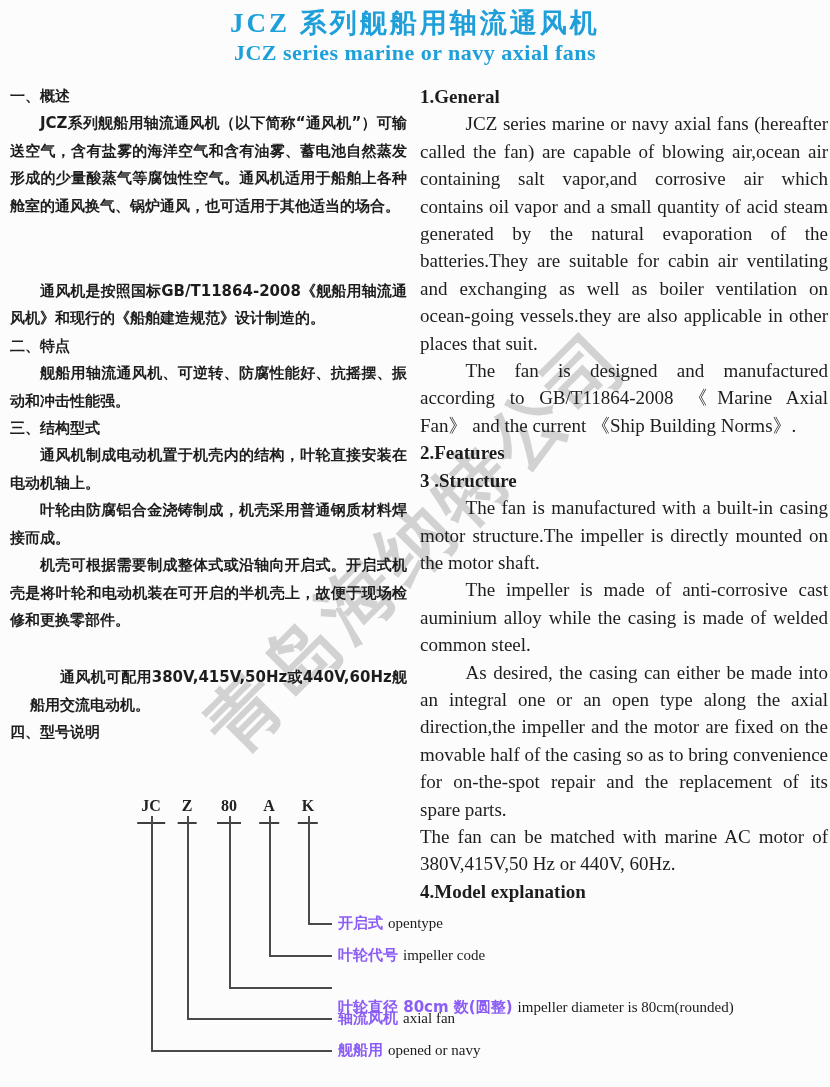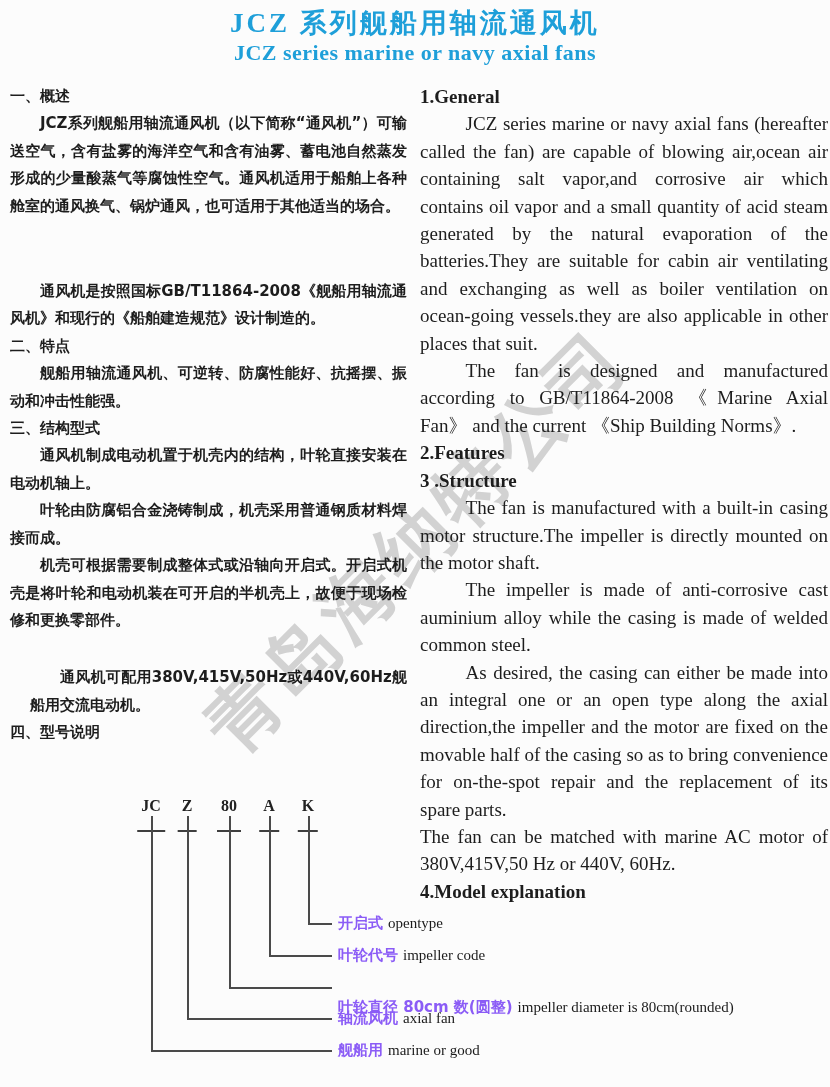--- a/index.html
+++ b/index.html
@@ -56,21 +56,21 @@
   .col-left .para{text-indent:2em;}
   .col-right .para.indent{text-indent:2.4em;}
   .gap-lg{margin-top:58px;}
   .gap-md{margin-top:30px;margin-left:20px;}
   
   .diagram{position:absolute;inset:0;z-index:2;}
   .mcode{
     position:absolute;transform:translateX(-50%);
     font-family:"Liberation Serif","DejaVu Serif",serif;
     font-size:16px;font-weight:bold;color:#222;
-    border-bottom:2px solid #3f3f3f;padding:0 4px 16px 4px;line-height:17px;
+    border-bottom:2px solid #3f3f3f;padding:0 4px 8px 4px;line-height:17px;
   }
   .vline{position:absolute;width:1.5px;background:#4a4a4a;}
   .hline{position:absolute;height:1.5px;background:#4a4a4a;}
   .dlabel{position:absolute;white-space:nowrap;font-size:15px;line-height:20px;}
   .dlabel .zh{
     font-family:"DejaVu Sans","Liberation Sans",sans-serif;
     font-weight:bold;color:#8b5cf6;
   }
   .dlabel .en{
     font-family:"Liberation Serif","DejaVu Serif",serif;
@@ -129,16 +129,16 @@
       <div class="hline" style="left: 269px; top: 955px; width: 63px;"></div>
       <div class="dlabel" style="left: 338px; top: 945px;"><span class="zh">叶轮代号</span><span class="en">impeller code</span></div>
       <div class="vline" style="left: 229px; top: 816px; height: 171px;"></div>
       <div class="hline" style="left: 229px; top: 987px; width: 103px;"></div>
       <div class="dlabel" style="left: 338px; top: 997px;"><span class="zh">叶轮直径 80cm 数(圆整)</span><span class="en">impeller diameter is 80cm(rounded)</span></div>
       <div class="vline" style="left: 187px; top: 816px; height: 202px;"></div>
       <div class="hline" style="left: 187px; top: 1018px; width: 145px;"></div>
       <div class="dlabel" style="left: 338px; top: 1008px;"><span class="zh">轴流风机</span><span class="en">axial fan</span></div>
       <div class="vline" style="left: 151px; top: 816px; height: 234px;"></div>
       <div class="hline" style="left: 151px; top: 1050px; width: 181px;"></div>
-      <div class="dlabel" style="left: 338px; top: 1040px;"><span class="zh">舰船用</span><span class="en">marine or good</span></div>
+      <div class="dlabel" style="left: 338px; top: 1040px;"><span class="zh">舰船用</span><span class="en">opened or navy</span></div>
     </div>
 
 </div>
 
 </body></html>

